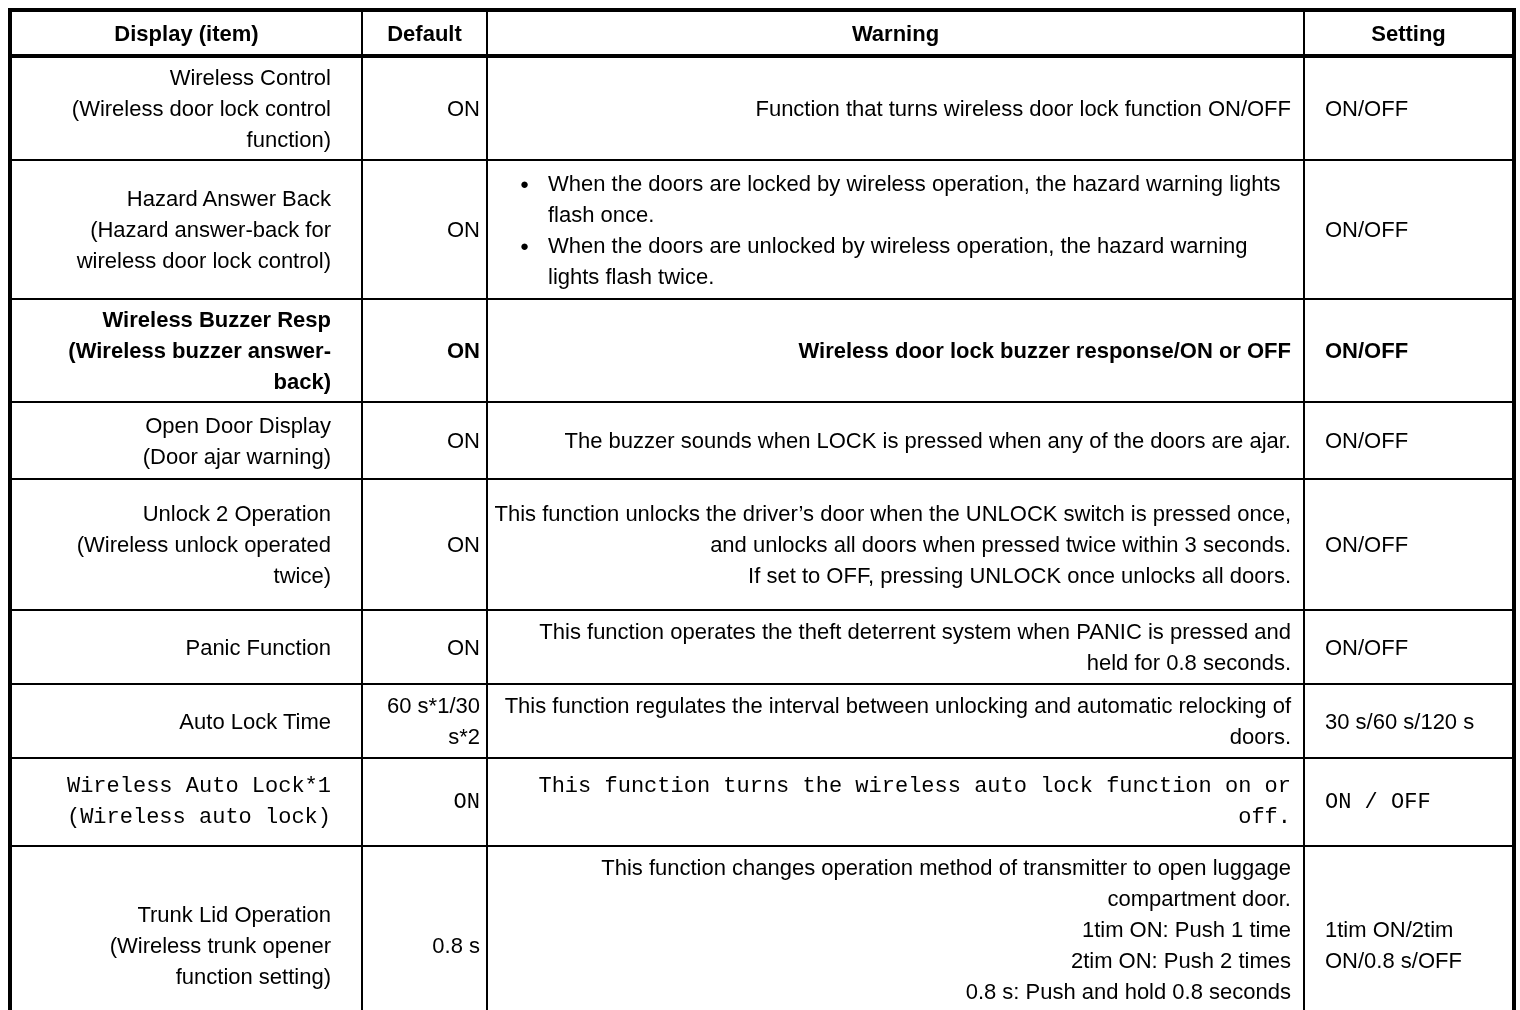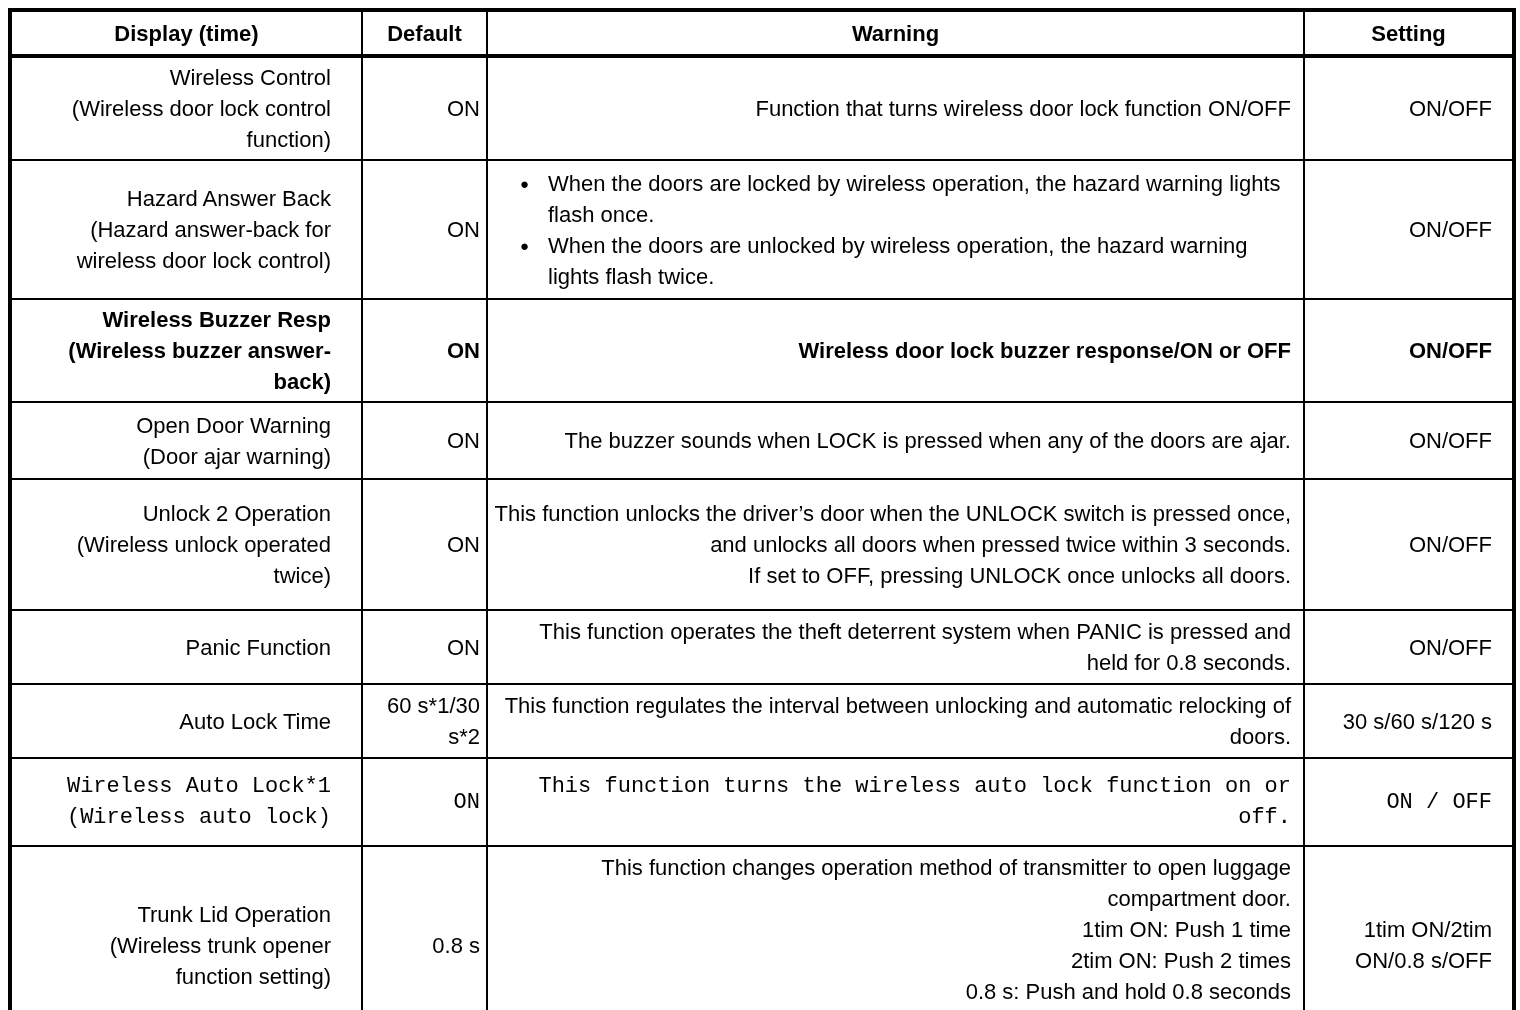--- a/index.html
+++ b/index.html
@@ -51,21 +51,21 @@
   }
   td.default-cell {
     text-align: right;
     padding: 4px 6px;
   }
   td.function-cell {
     text-align: left;
     padding: 5px 12px 5px 6px;
   }
   td.setting-cell {
-    text-align: right;
+    text-align: left;
     padding: 4px 20px;
   }
   .fn-text, .fn-line {
     text-align: right;
   }
   .bullet-item {
     display: flex;
     align-items: flex-start;
     padding-left: 26px;
   }
@@ -86,21 +86,21 @@
 <div class="page">
   <table class="settings-table">
     <colgroup>
       <col style="width:352px">
       <col style="width:125px">
       <col style="width:817px">
       <col style="width:210px">
     </colgroup>
     <thead>
       <tr>
-        <th class="col-header">Display (time)</th>
+        <th class="col-header">Display (item)</th>
         <th class="col-header">Default</th>
         <th class="col-header">Warning</th>
         <th class="col-header">Setting</th>
       </tr>
     </thead>
     <tbody>
         <tr style="height: 102px;">
           <td class="display-cell">
             <div class="display-name">Wireless Control</div>
             <div class="display-sub">(Wireless door lock control function)</div>
@@ -147,21 +147,21 @@
           </td>
           <td class="function-cell">
             <div class="fn-text">Wireless door lock buzzer response/ON or OFF</div>
           </td>
           <td class="setting-cell">
             <div class="setting-value">ON/OFF</div>
           </td>
         </tr>
         <tr style="height: 77px;">
           <td class="display-cell">
-            <div class="display-name">Open Door Warning</div>
+            <div class="display-name">Open Door Display</div>
             <div class="display-sub">(Door ajar warning)</div>
           </td>
           <td class="default-cell">
             <div class="default-value">ON</div>
           </td>
           <td class="function-cell">
             <div class="fn-text">The buzzer sounds when LOCK is pressed when any of the doors are ajar.</div>
           </td>
           <td class="setting-cell">
             <div class="setting-value">ON/OFF</div>

